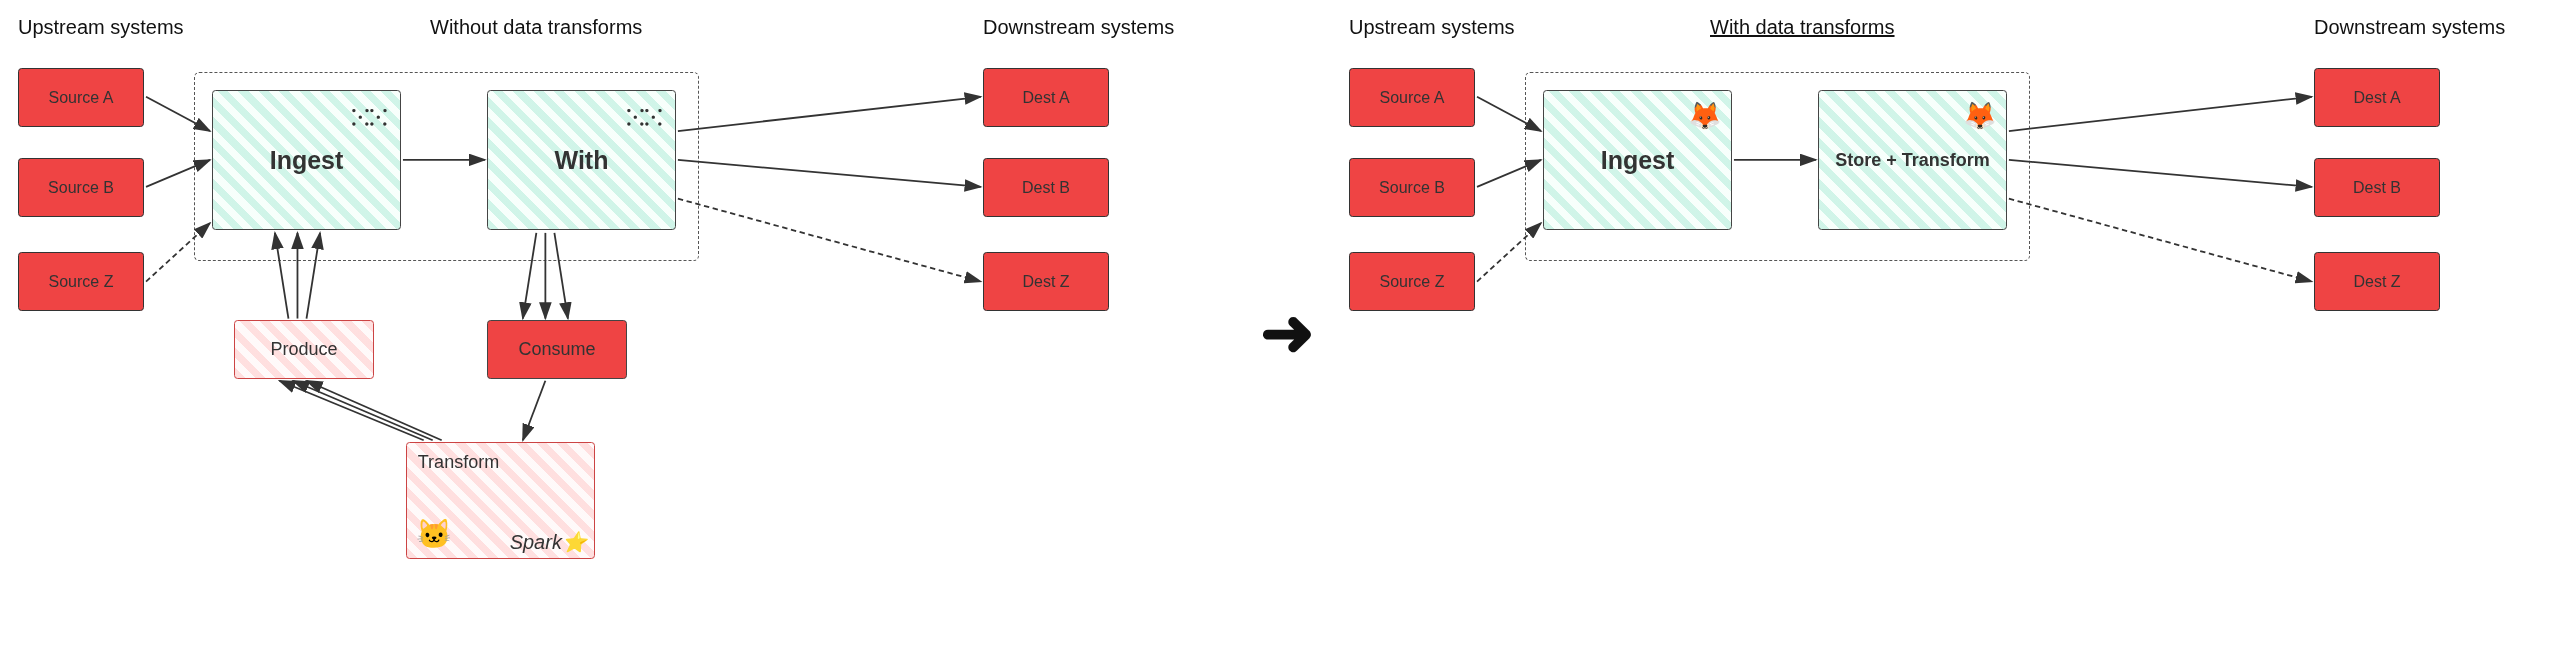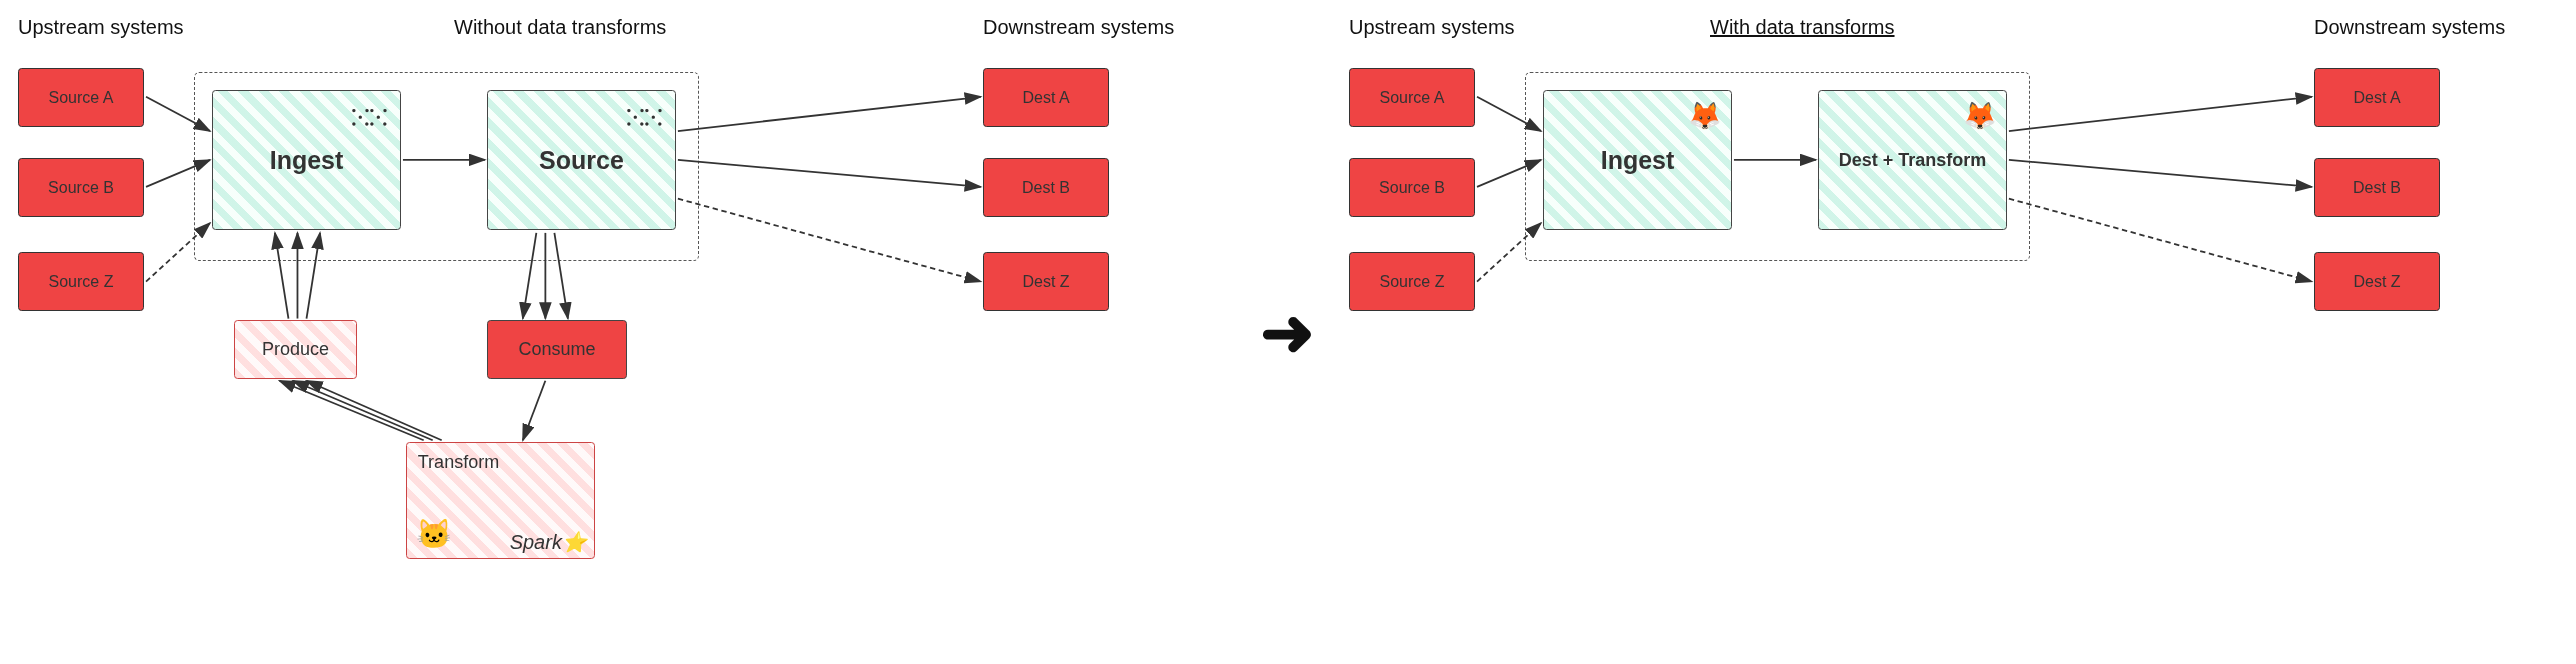--- a/index.html
+++ b/index.html
@@ -102,57 +102,57 @@
     }
   </style>
 </head>
 <body>
 
 <div class="diagram-container">
 
   <div class="diagram-half">
 
     <span class="section-label" style="left:18px; top:16px;">Upstream systems</span>
-    <span class="section-label" style="left:454px; top:16px;">Without data transforms</span>
+    <span class="section-label" style="left:430px; top:16px;">Without data transforms</span>
     <span class="section-label" style="left:983px; top:16px;">Downstream systems</span>
 
     <div class="box" style="left:18px; top:68px; width:126px; height:59px;">
       <span>Source A</span>
     </div>
     <div class="box" style="left:18px; top:158px; width:126px; height:59px;">
       <span>Source B</span>
     </div>
     <div class="box" style="left:18px; top:252px; width:126px; height:59px;">
       <span>Source Z</span>
     </div>
 
     <div class="box box-hatched-green" style="left:212px; top:90px; width:189px; height:140px; font-size:25px; font-weight:bold;">
       <span>Ingest</span>
 
       <span style="position:absolute; top:10.8px; right:12.6px; font-size:21.6px;">⁙⁙</span>
     </div>
 
     <div class="box box-hatched-green" style="left:487px; top:90px; width:189px; height:140px; font-size:25px; font-weight:bold;">
-      <span>Source</span>
+      <span>With</span>
       <span style="position:absolute; top:10.8px; right:12.6px; font-size:21.6px;">⁙⁙</span>
     </div>
 
     <div class="box-dashed" style="position:absolute; left:194px; top:72px; width:505px; height:189px; border-radius:5.4px;"></div>
 
     <div class="box" style="left:983px; top:68px; width:126px; height:59px;">
       <span>Dest A</span>
     </div>
     <div class="box" style="left:983px; top:158px; width:126px; height:59px;">
       <span>Dest B</span>
     </div>
     <div class="box" style="left:983px; top:252px; width:126px; height:59px;">
       <span>Dest Z</span>
     </div>
 
-    <div class="box box-hatched-red" style="left:234px; top:320px; width:123px; height:59px; font-size:18px;">
+    <div class="box box-hatched-red" style="left:234px; top:320px; width:140px; height:59px; font-size:18px;">
       <span>Produce</span>
     </div>
 
     <div class="box" style="left:487px; top:320px; width:140px; height:59px; font-size:18px; border:1.8px solid #444;">
       <span>Consume</span>
     </div>
 
     <div class="box box-hatched-red" style="left:406px; top:442px; width:189px; height:117px; font-size:18px;">
       <span style="position:absolute; top:9px; left:10.8px; font-size:18px;">Transform</span>
       <span style="position:absolute; bottom:7.2px; left:9px; font-size:29px;">🐱</span>
@@ -220,21 +220,21 @@
     <div class="box" style="left:18px; top:252px; width:126px; height:59px;">
       <span>Source Z</span>
     </div>
 
     <div class="box box-hatched-green" style="left:212px; top:90px; width:189px; height:140px; font-size:25px; font-weight:bold;">
       <span>Ingest</span>
       <span style="position:absolute; top:9px; right:9px; font-size:27px;">🦊</span>
     </div>
 
     <div class="box box-hatched-green" style="left:487px; top:90px; width:189px; height:140px; font-size:18px; font-weight:bold; text-align:center;">
-      <span>Dest + Transform</span>
+      <span>Store + Transform</span>
       <span style="position:absolute; top:9px; right:9px; font-size:27px;">🦊</span>
     </div>
 
     <div class="box-dashed" style="position:absolute; left:194px; top:72px; width:505px; height:189px; border-radius:5.4px;"></div>
 
     <div class="box" style="left:983px; top:68px; width:126px; height:59px;">
       <span>Dest A</span>
     </div>
     <div class="box" style="left:983px; top:158px; width:126px; height:59px;">
       <span>Dest B</span>

